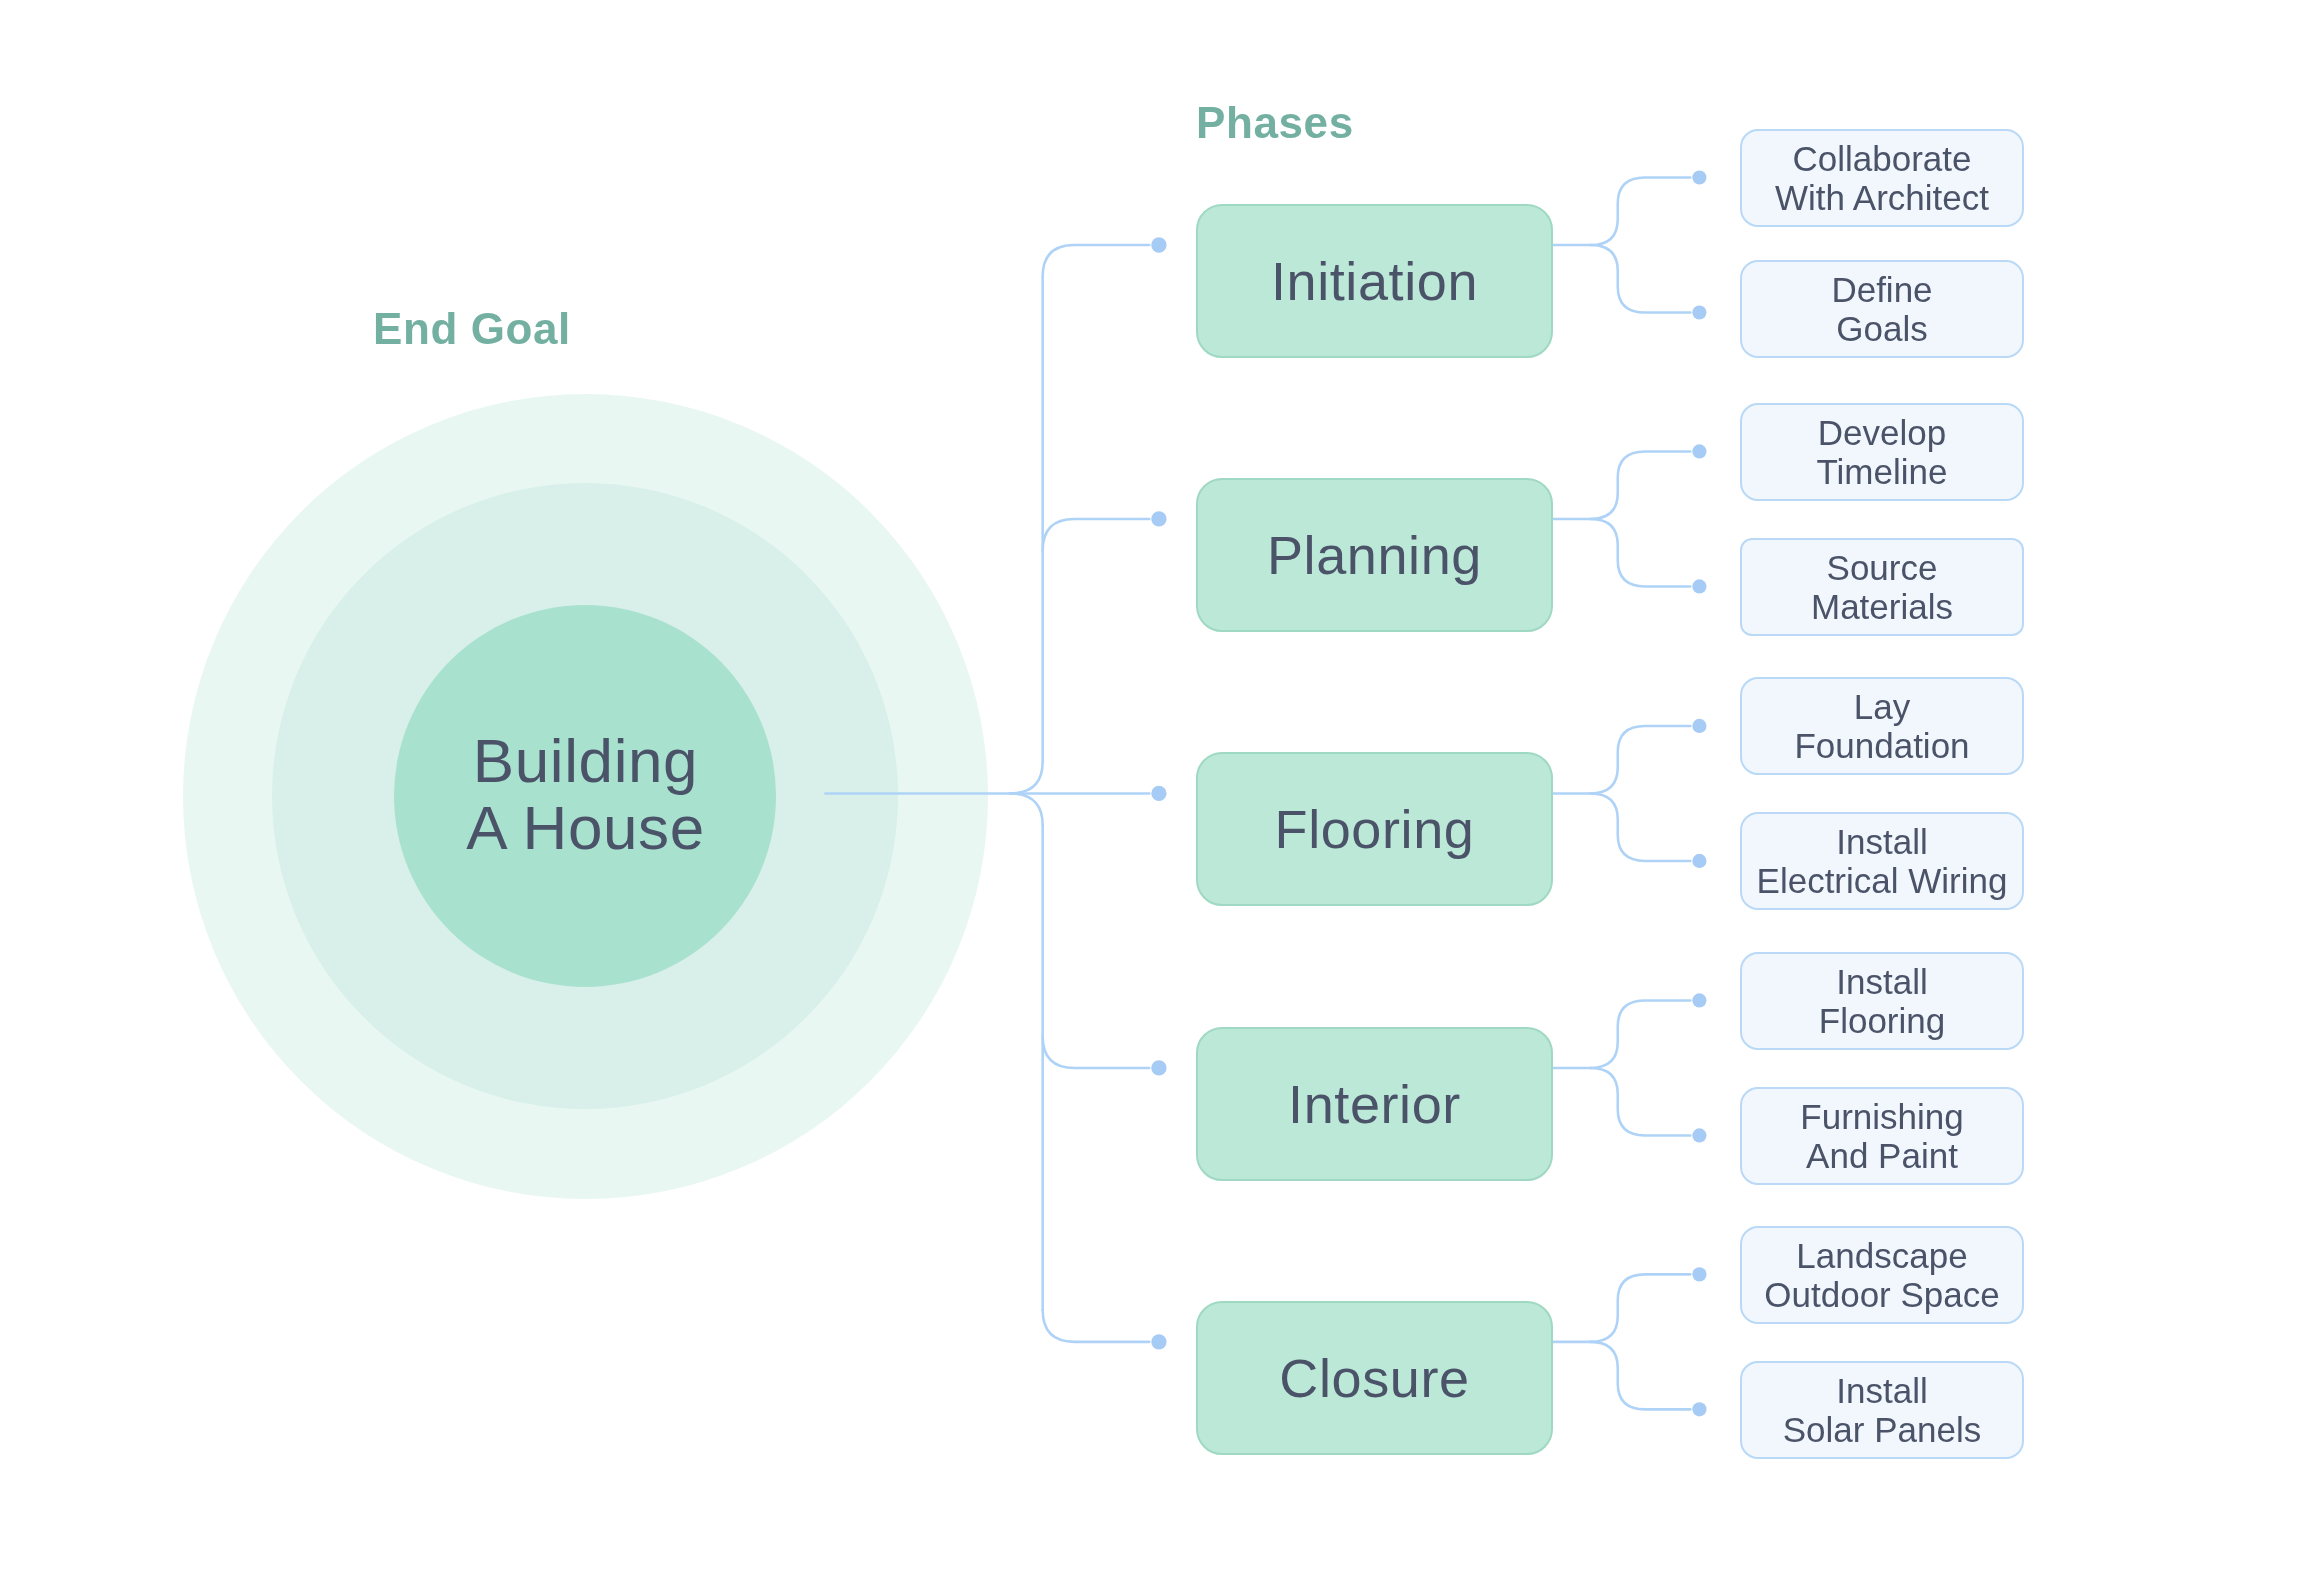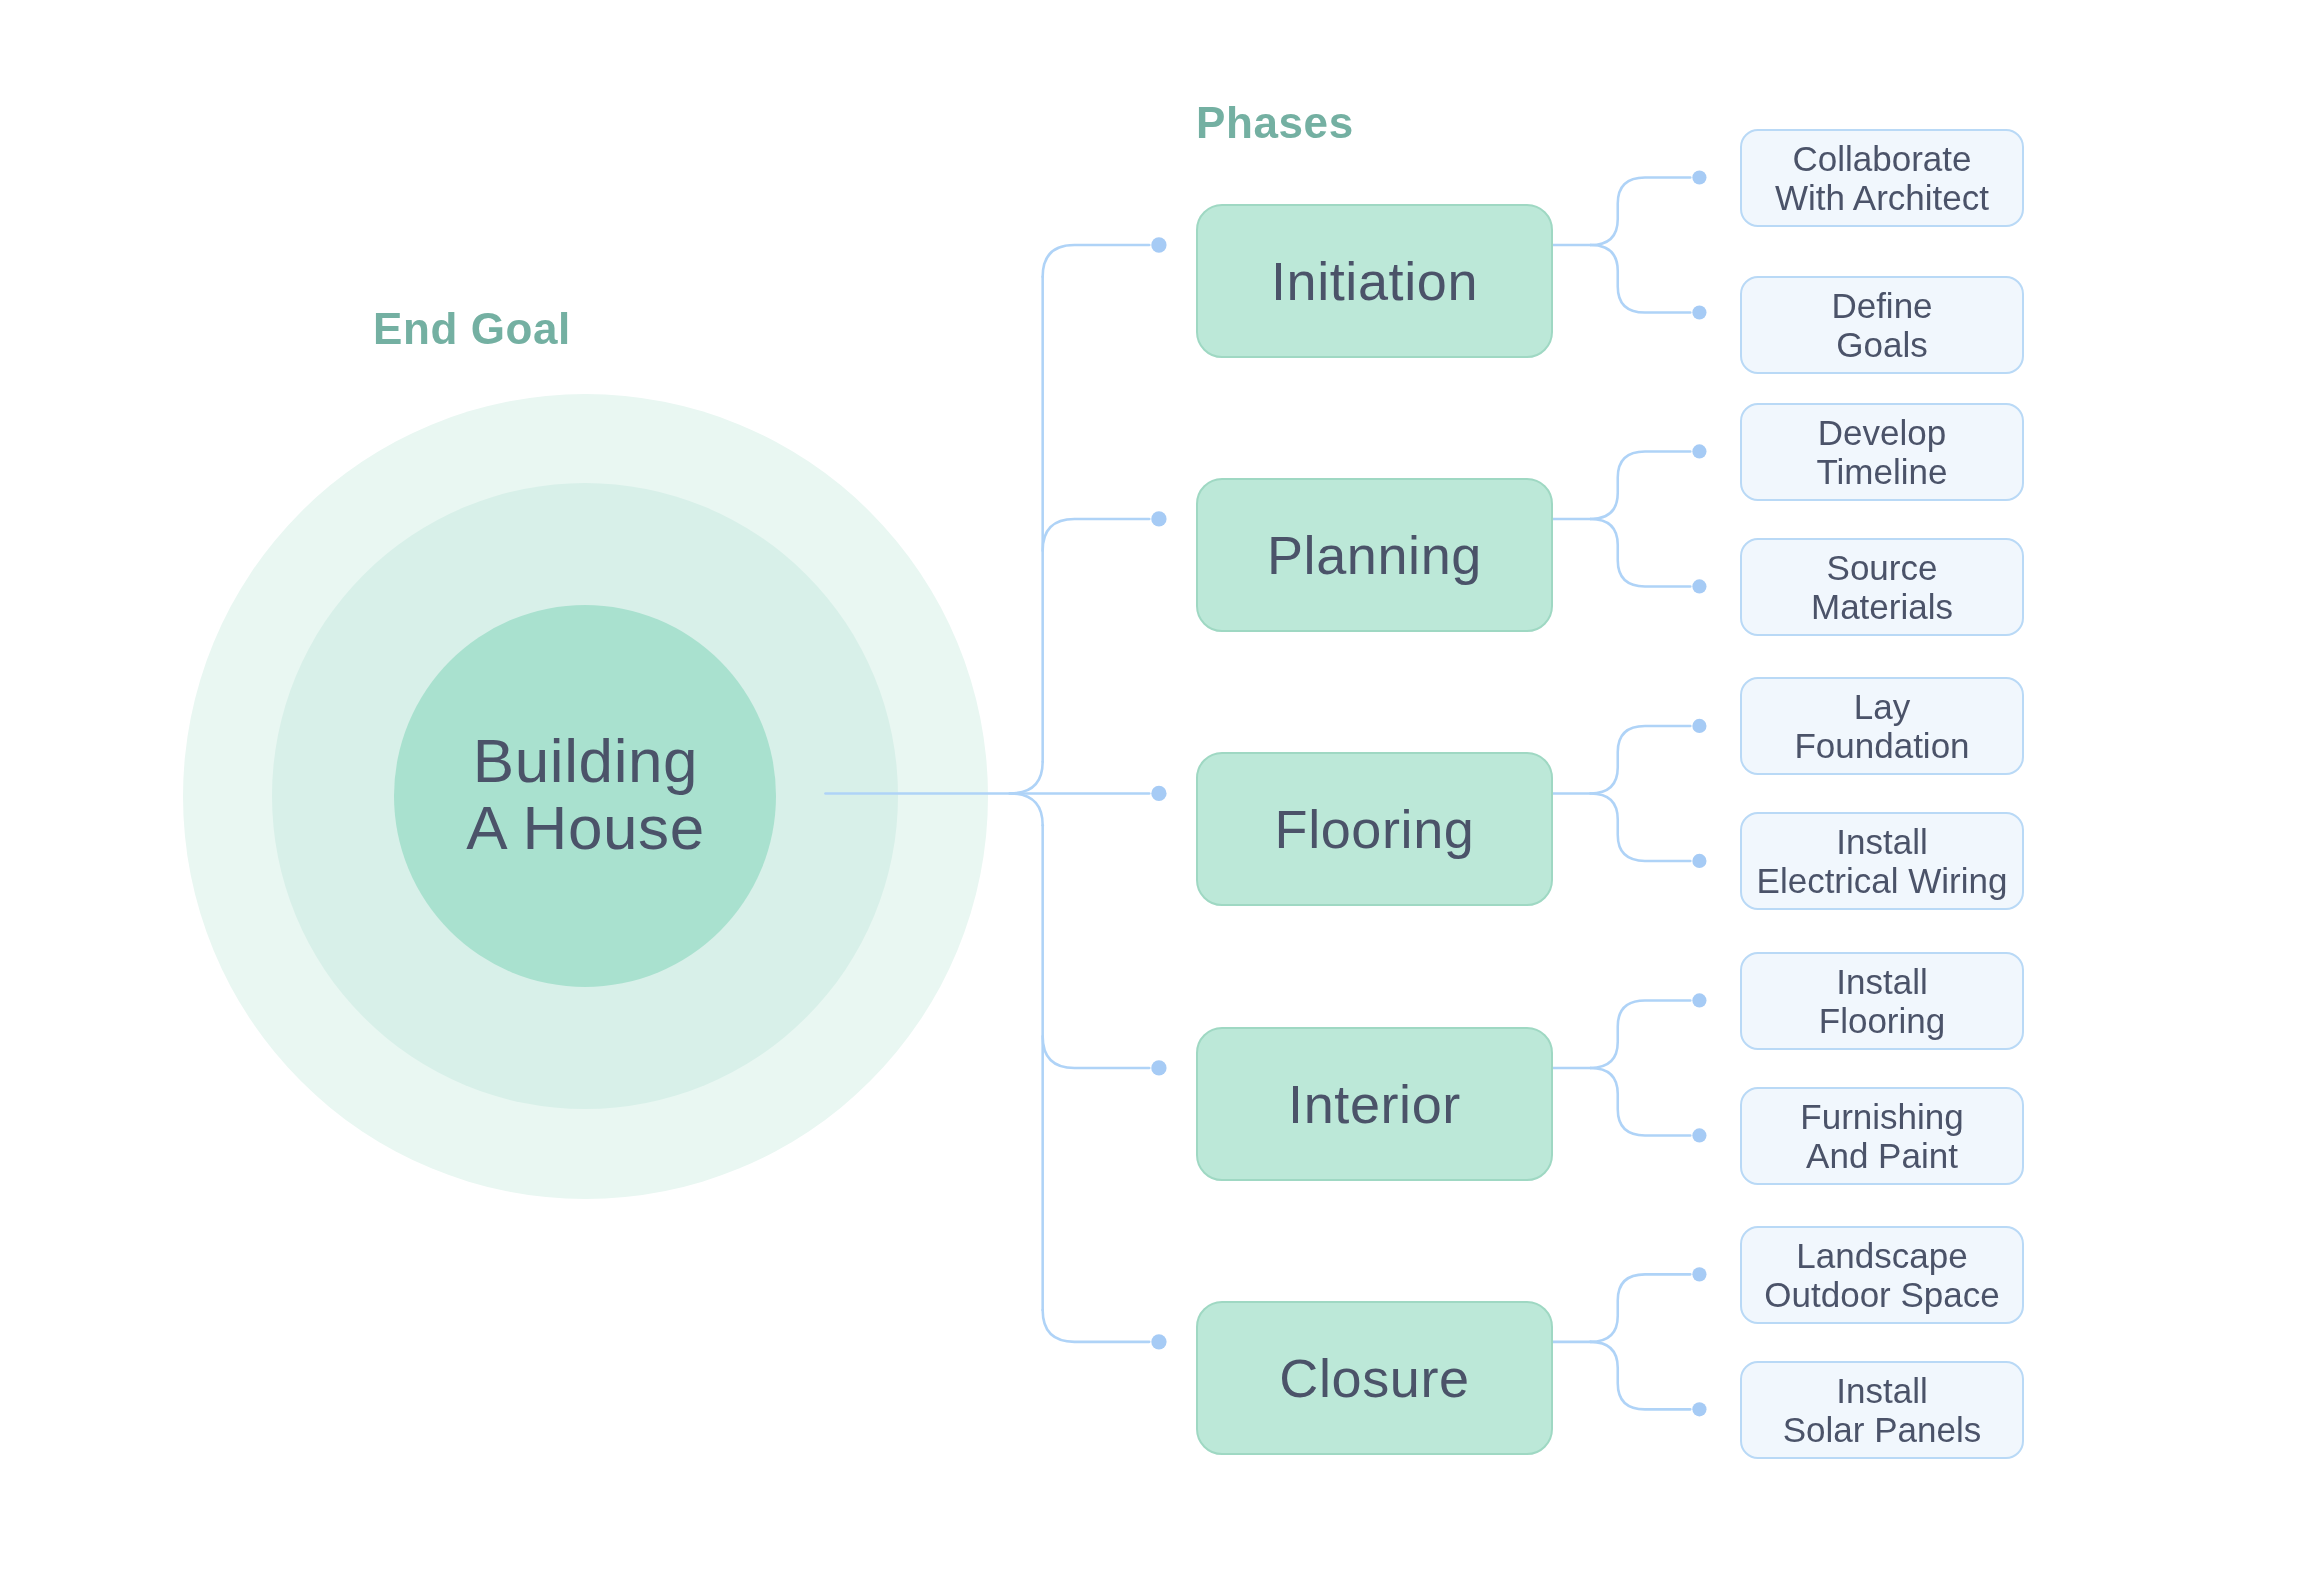--- a/index.html
+++ b/index.html
@@ -121,25 +121,25 @@
 A House</div>
 
   <div class="phase" style="top:168px;">Initiation</div>
   <div class="phase" style="top:442px;">Planning</div>
   <div class="phase" style="top:716px;">Flooring</div>
   <div class="phase" style="top:991px;">Interior</div>
   <div class="phase" style="top:1265px;">Closure</div>
 
   <div class="leaf" style="top:129px;">Collaborate
 With Architect</div>
-  <div class="leaf" style="top:276px;">Define
+  <div class="leaf" style="top:260px;">Define
 Goals</div>
   <div class="leaf" style="top:403px;">Develop
 Timeline</div>
-  <div class="leaf" style="top:538px;">Source
+  <div class="leaf" style="top:538px;border-radius:12px;">Source
 Materials</div>
   <div class="leaf" style="top:677px;">Lay
 Foundation</div>
   <div class="leaf" style="top:812px;">Install
 Electrical Wiring</div>
   <div class="leaf" style="top:952px;">Install
 Flooring</div>
   <div class="leaf" style="top:1087px;">Furnishing
 And Paint</div>
   <div class="leaf" style="top:1226px;">Landscape

